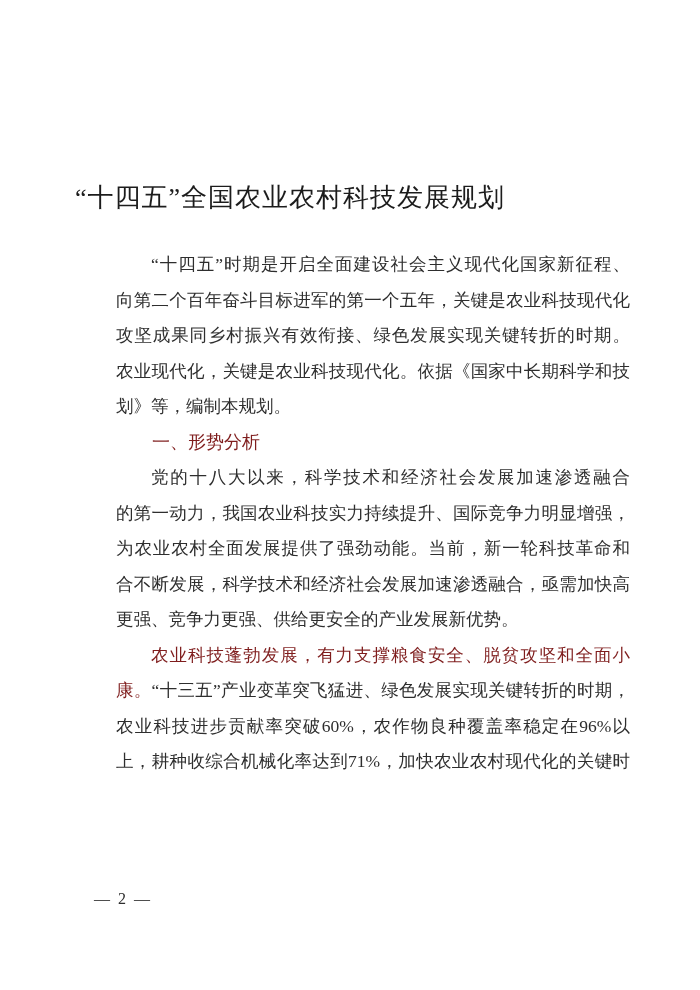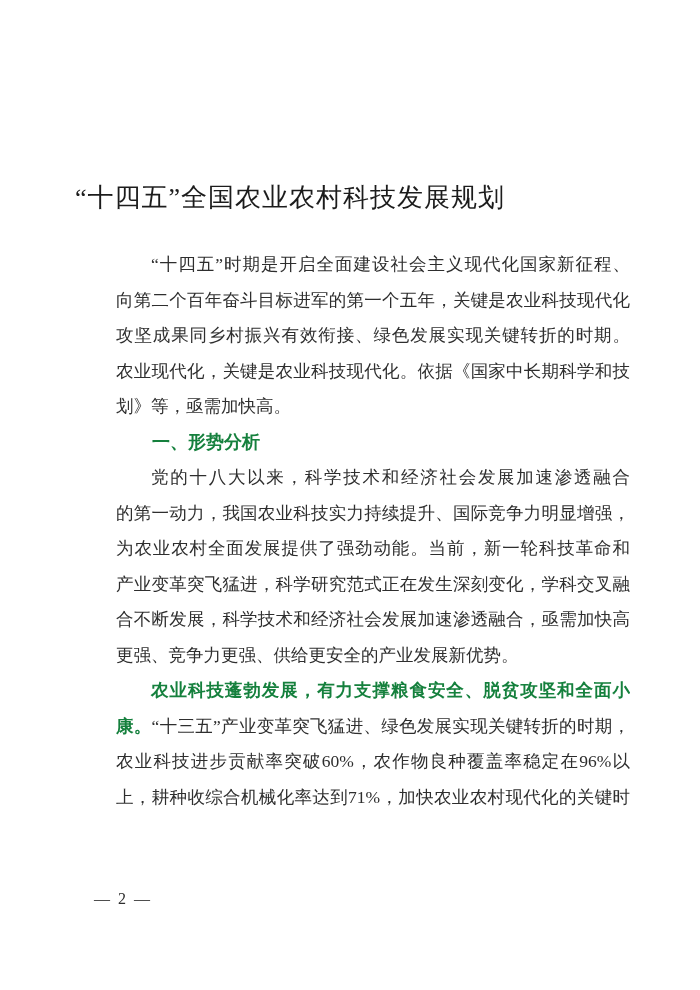--- a/index.html
+++ b/index.html
@@ -50,22 +50,22 @@
   .line.indent {
     text-indent: 2em;
   }
   .block.heading .line {
     font-family: "Liberation Sans", "DejaVu Sans", sans-serif;
     font-weight: 700;
     font-size: 18px;
     color: #222222;
   }
   .bold {
-    font-weight: 700;
-    color: #15803d;
+    font-weight: 400;
+    color: #7f1d1d;
   }
   .page-number {
     position: absolute;
     top: 888px;
     left: 94px;
     height: 22px;
     line-height: 22px;
     font-size: 16px;
     color: #2e2e2e;
     letter-spacing: 2px;
@@ -76,30 +76,29 @@
 
 <div class="page">
   <div class="doc-title">“十四五”全国农业农村科技发展规划</div>
 
   <div class="doc-body">
       <div class="block paragraph">
         <div class="line justify indent"><span>“十四五”时期是开启全面建设社会主义现代化国家新征程、</span></div>
         <div class="line justify"><span>向第二个百年奋斗目标进军的第一个五年，关键是农业科技现代化</span></div>
         <div class="line justify"><span>攻坚成果同乡村振兴有效衔接、绿色发展实现关键转折的时期。</span></div>
         <div class="line justify"><span>农业现代化，关键是农业科技现代化。依据《国家中长期科学和技</span></div>
-        <div class="line"><span>划》等，亟需加快高。</span></div>
+        <div class="line"><span>划》等，编制本规划。</span></div>
       </div>
       <div class="block heading">
         <div class="line indent"><span class="bold">一、形势分析</span></div>
       </div>
       <div class="block paragraph">
         <div class="line justify indent"><span>党的十八大以来，科学技术和经济社会发展加速渗透融合</span></div>
         <div class="line justify"><span>的第一动力，我国农业科技实力持续提升、国际竞争力明显增强，</span></div>
         <div class="line justify"><span>为农业农村全面发展提供了强劲动能。当前，新一轮科技革命和</span></div>
-        <div class="line justify"><span>产业变革突飞猛进，科学研究范式正在发生深刻变化，学科交叉融</span></div>
         <div class="line justify"><span>合不断发展，科学技术和经济社会发展加速渗透融合，亟需加快高</span></div>
         <div class="line"><span>更强、竞争力更强、供给更安全的产业发展新优势。</span></div>
       </div>
       <div class="block paragraph">
         <div class="line justify indent"><span class="bold">农业科技蓬勃发展，有力支撑粮食安全、脱贫攻坚和全面小</span></div>
         <div class="line justify"><span class="bold">康。</span><span>“十三五”产业变革突飞猛进、绿色发展实现关键转折的时期，</span></div>
         <div class="line justify"><span>农业科技进步贡献率突破60%，农作物良种覆盖率稳定在96%以</span></div>
         <div class="line justify"><span>上，耕种收综合机械化率达到71%，加快农业农村现代化的关键时期</span></div>
       </div>
     </div>

